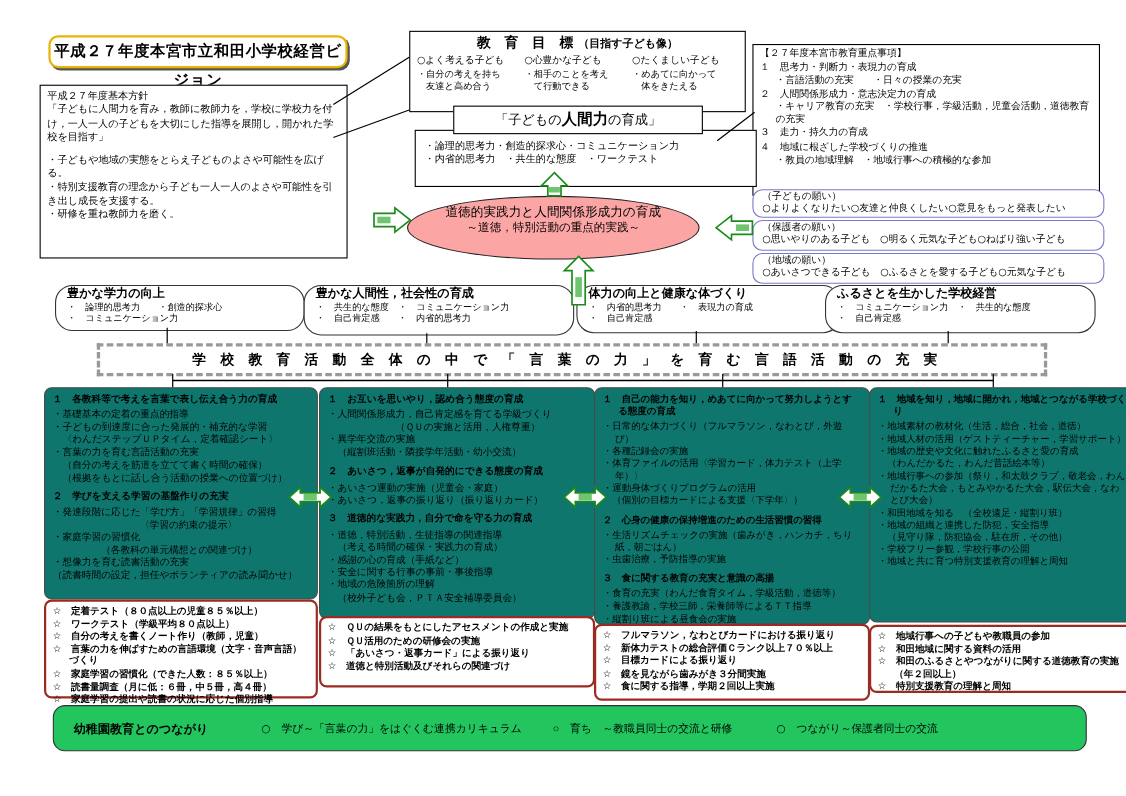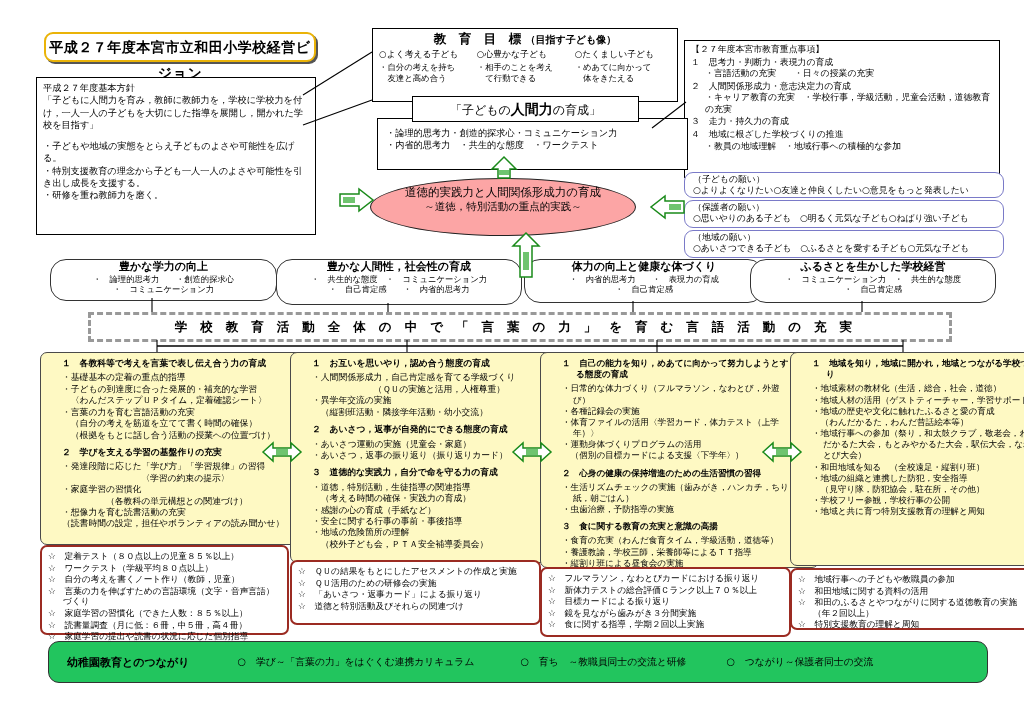--- a/index.html
+++ b/index.html
@@ -28,52 +28,52 @@
   .ellipse .l1{font-size:11.5px;}
   .ellipse .l2{font-size:10.5px;}
   .priority{left:684px;top:40px;width:302px;height:130px;font-size:8.9px;line-height:1.3;padding:3px 6px;}
   .priority .ph{margin-top:1px;}
   .priority .psub{padding-left:14px;}
   .wish{left:684px;width:302px;border:1.5px solid #7a7ac8;border-radius:9px;background:#fff;
         font-size:8.9px;line-height:1.25;padding:1px 8px;}
   .wish1{top:172px;height:22px;}
   .wish2{top:200px;height:24px;}
   .wish3{top:230px;height:24px;}
-  .pillar{border:1.2px solid #333;border-radius:16px;background:#fff;padding:1px 10px;top:259px;text-align:center;}
+  .pillar{border:1.2px solid #333;border-radius:16px;background:#fff;padding:1px 10px;top:259px;}
   .pillar .pt{font-weight:bold;font-size:11px;line-height:1.15;}
   .pillar .pl{font-size:8.3px;line-height:1.3;white-space:pre-wrap;}
   .p1{left:50px;width:205px;height:38px;}
   .p2{left:276px;width:224px;height:42px;}
   .p3{left:524px;width:218px;height:40px;}
   .p4{left:750px;width:224px;height:40px;}
   .banner{left:88px;top:312px;width:858px;height:24px;border:3px dashed #999;background:#fff;
           font-weight:bold;font-size:12.5px;letter-spacing:13px;text-align:center;line-height:24px;
           white-space:nowrap;overflow:hidden;}
-  .col{background:#fef9c3;border:1px solid #4a4a4a;border-radius:7px;top:352px;
-       font-size:8.8px;line-height:1.3;padding:5px 21px;}
+  .col{background:#0f766e;border:1px solid #4a4a4a;border-radius:7px;top:352px;
+       font-size:8.8px;line-height:1.3;padding:5px 7px;}
   .c1{left:40px;width:233px;height:181px;}
   .c2{left:290px;width:235px;height:199px;}
   .c3{left:540px;width:235px;height:204px;font-size:8.6px;}
   .c4{left:790px;width:226px;height:202px;font-size:8.6px;}
   .sec{margin-top:6px;}
   .sec:first-child{margin-top:0;}
   .sec-h{font-weight:bold;padding-left:14px;text-indent:-14px;margin-bottom:3px;}
   .cl{white-space:pre-wrap;padding-left:11px;text-indent:-11px;}
   .red{border:2px solid #9b2b22;border-radius:7px;background:#fff;font-size:8.7px;line-height:1.22;
-       padding:3px 6px;}
+       padding:3px 6px;font-weight:bold;}
   .r1{left:40px;top:545px;width:233px;height:80px;}
   .r2{left:290px;top:560px;width:235px;height:55px;}
   .r3{left:540px;top:567px;width:235px;height:60px;}
   .r4{left:790px;top:568px;width:226px;height:52px;}
   .star{padding-left:15px;text-indent:-15px;margin:1px 0;}
   .footer{left:48px;top:641px;width:938px;height:40px;border:1.3px solid #333;border-radius:11px;
           background:#22c55e;display:flex;align-items:center;gap:0;}
   .footer .flabel{font-weight:bold;font-size:11px;margin-left:18px;}
   .footer .fitem{font-size:9.8px;}
-  .fi1{margin-left:48px;} .fi2{margin-left:46px;} .fi3{margin-left:40px;}
+  .fi1{margin-left:48px;} .fi2{margin-left:28px;font-family:Liberation Serif, serif;} .fi3{margin-left:40px;}
   svg.overlay{position:absolute;left:0;top:0;width:1024px;height:724px;pointer-events:none;z-index:5;}
 </style>
 </head>
 <body>
 
 <div>
 
   <div class="abs title-box">平成２７年度本宮市立和田小学校経営ビジョン</div>
 
   <div class="abs box policy">

